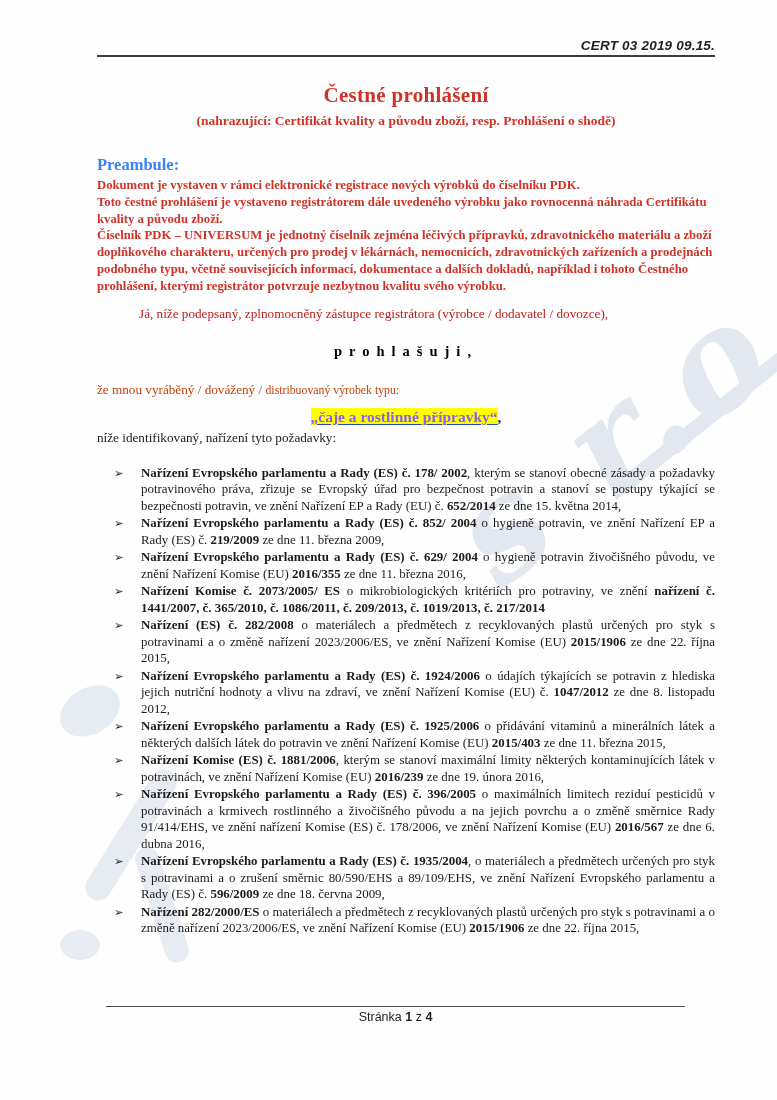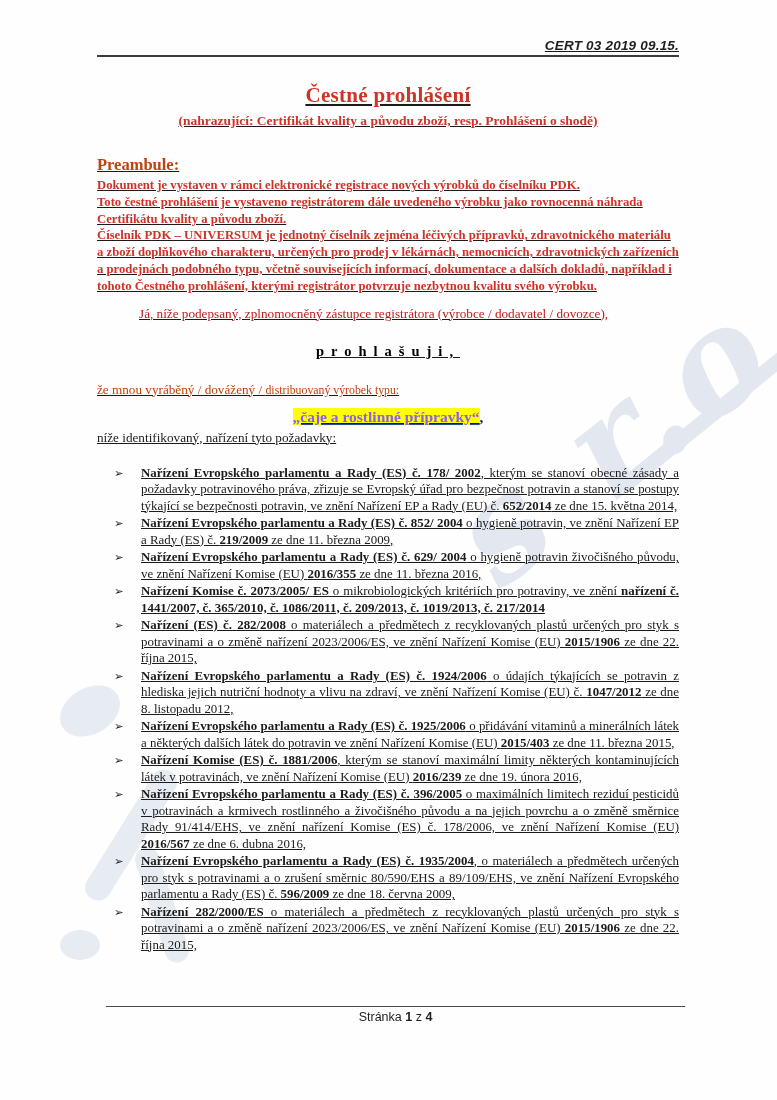--- a/index.html
+++ b/index.html
@@ -25,41 +25,41 @@
     position:absolute;left:596px;top:408px;width:230px;height:15px;
     background:#e3e8f0;border-radius:8px;transform:rotate(-39deg);
   }
   .wm-blob{position:absolute;background:#e7ebf2;border-radius:50%;}
   .wm-blob.b1{left:58px;top:688px;width:64px;height:46px;transform:rotate(-30deg);}
   .wm-blob.b2{left:118px;top:760px;width:26px;height:150px;border-radius:14px;transform:rotate(32deg);}
   .wm-blob.b3{left:150px;top:845px;width:24px;height:120px;border-radius:12px;transform:rotate(-18deg);}
   .wm-blob.b4{left:60px;top:930px;width:40px;height:30px;}
 
   
-  .content{position:relative;z-index:1;padding:38px 98px 0 97px;text-decoration:underline;}
+  .content{position:relative;z-index:1;padding:38px 62px 0 97px;}
 
   .doc-code{
     text-align:right;
     font-family:"Liberation Sans", sans-serif;
     font-style:italic;font-weight:600;
     font-size:13.5px;color:#1f1f1f;letter-spacing:.2px;
   }
   .header-rule{border:none;border-top:2px solid #3c3c3c;margin:2px 0 0 0;}
 
   .doc-title{
     margin:26px 0 0;text-align:center;
     color:#d03228;font-size:21px;font-weight:bold;letter-spacing:.3px;
   }
   .doc-subtitle{
     margin:5px 0 0;text-align:center;
     color:#d03228;font-size:13.5px;font-weight:bold;
   }
 
   .preamble-heading{
-    margin:26px 0 2px;color:#c2410c;
+    margin:26px 0 2px;color:#3b82f6;
     font-size:16.5px;font-weight:bold;
   }
   .preamble-paragraph{
     margin:0;color:#d03228;font-weight:bold;
     font-size:12.7px;line-height:16.8px;
   }
 
   .declaration-intro{
     margin:11px 0 0;color:#b91c1c;
     font-size:13.2px;text-indent:42px;

